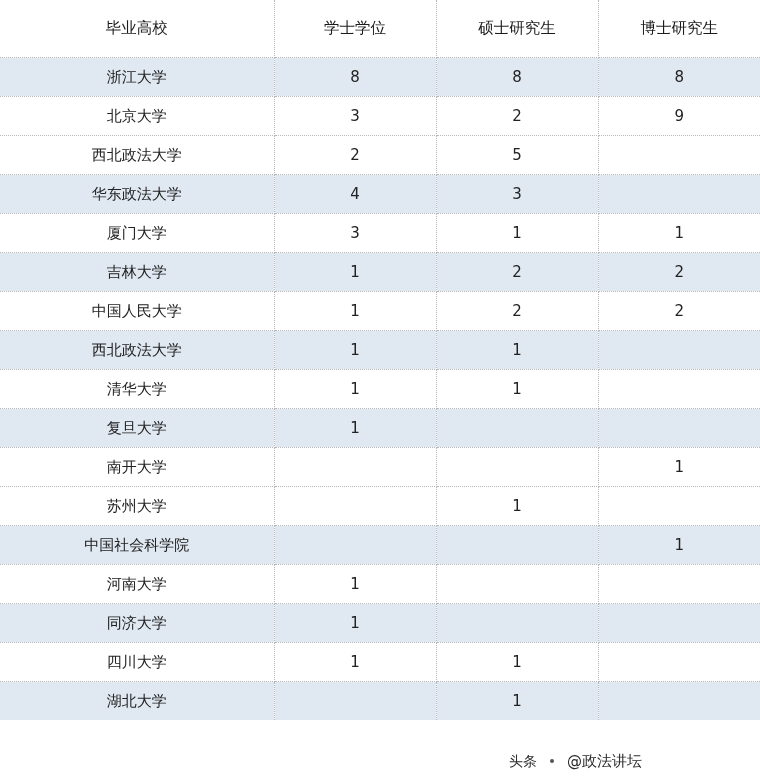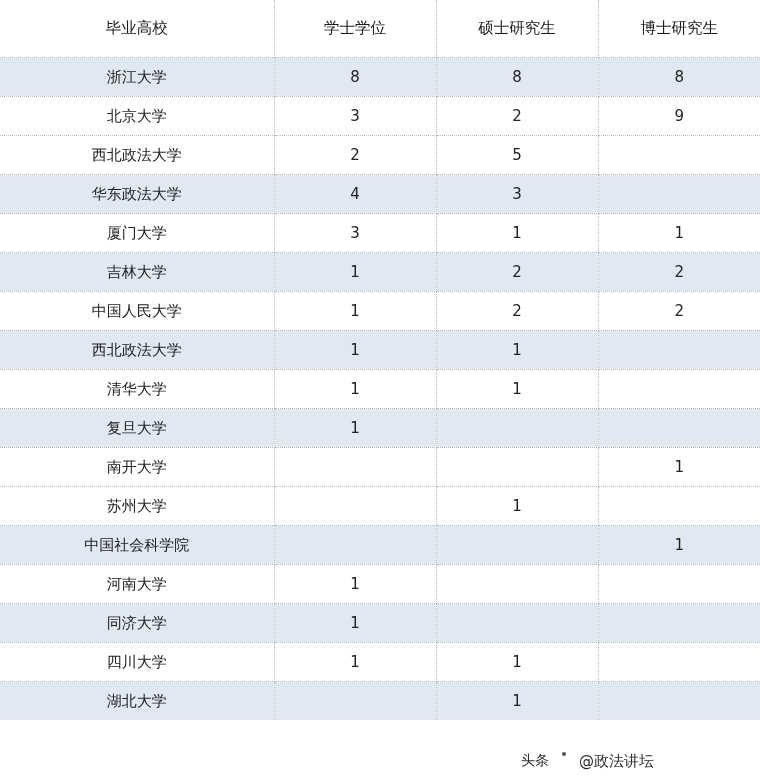--- a/index.html
+++ b/index.html
@@ -68,25 +68,26 @@
     border-left: none;
   }
   table.grad-table tbody td:last-child {
     border-right: none;
   }
   table.grad-table tbody tr:last-child td {
     border-bottom: none;
   }
   .watermark {
     position: absolute;
-    right: 2px;
+    right: 14px;
     bottom: 6px;
     font-size: 15px;
     color: #3d3d3d;
     display: flex;
+    align-items: center;
     gap: 11px;
     background: transparent;
     z-index: 5;
   }
   .watermark .wm-logo {
     display: inline-block;
     font-size: 14px;
     color: #2b2b2b;
     letter-spacing: 0px;
   }

